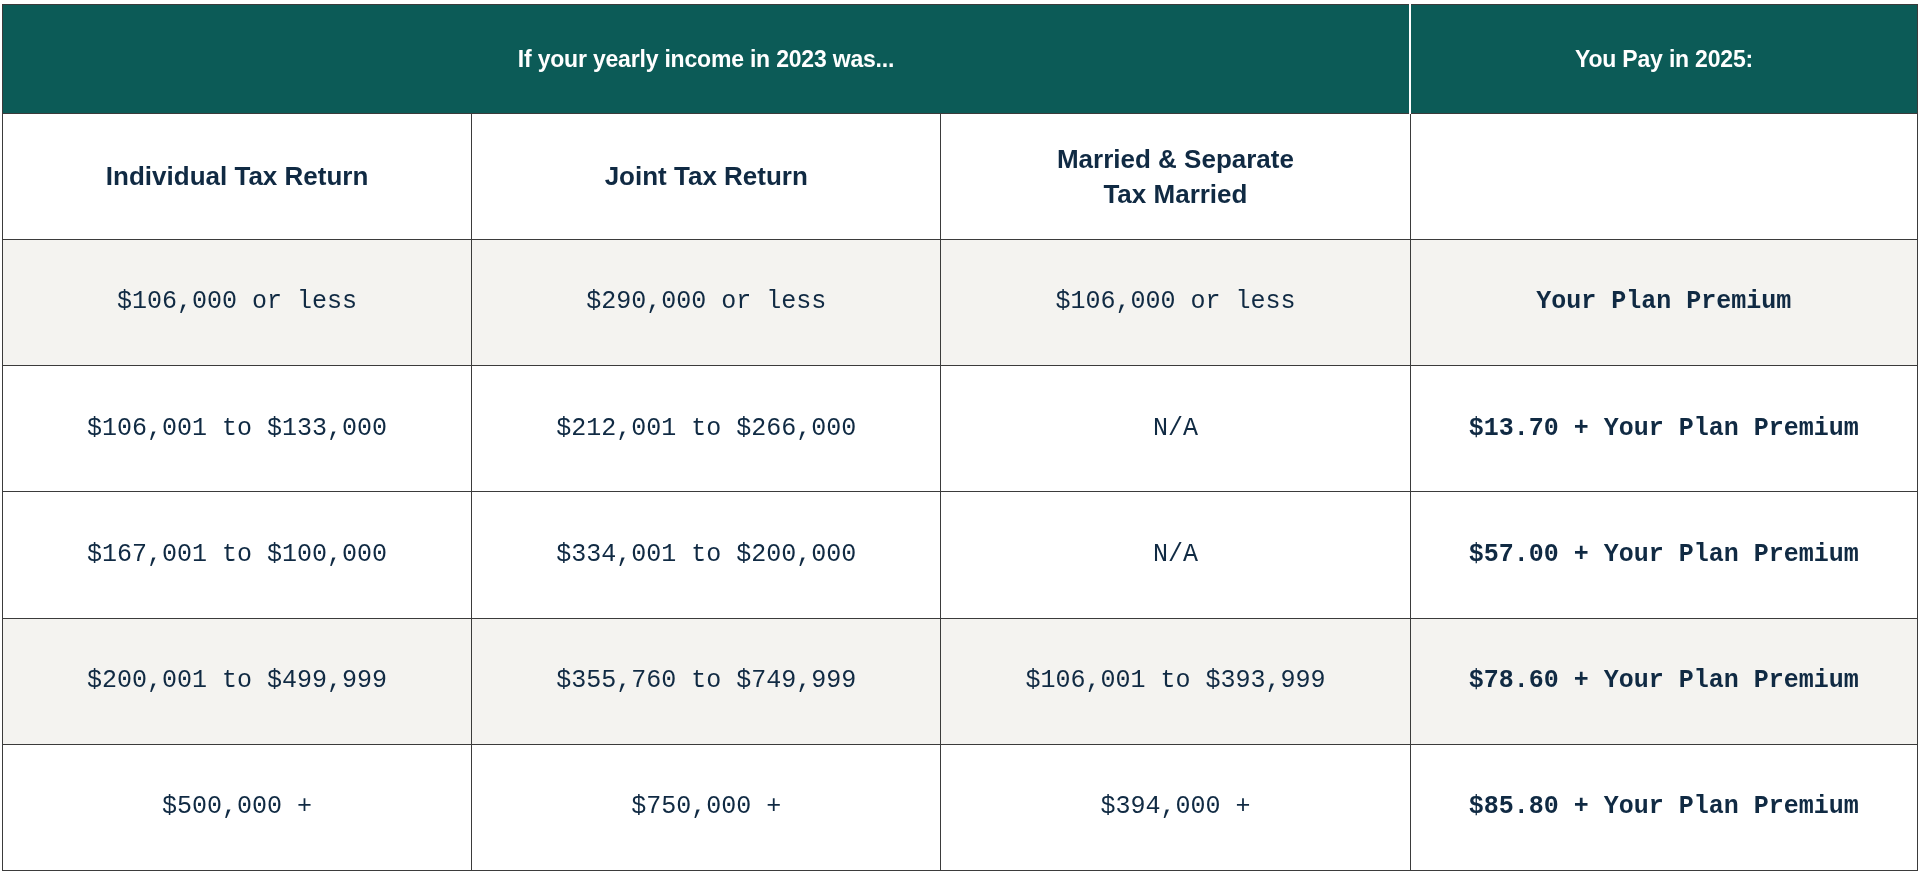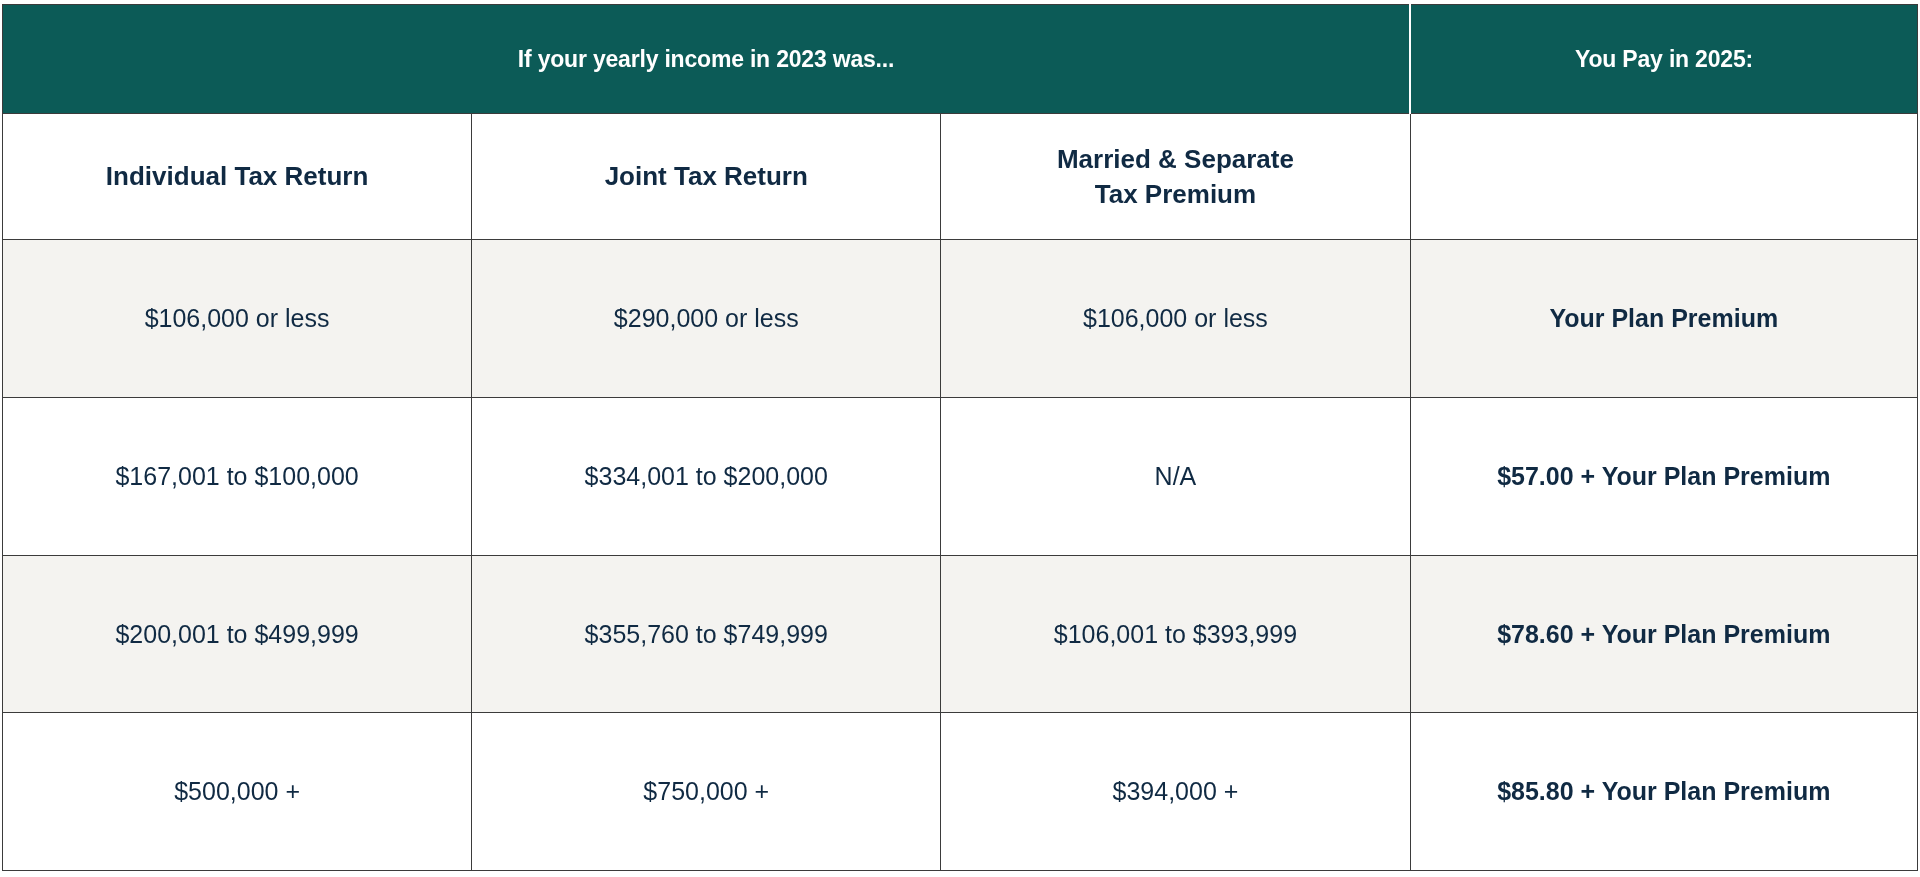--- a/index.html
+++ b/index.html
@@ -69,20 +69,21 @@
     color: #102a43;
     font-size: 25px;
     font-weight: normal;
     text-align: center;
     vertical-align: middle;
     height: 103px;
     padding: 4px 12px;
     border: 1px solid #3b3b3b;
     background: #ffffff;
     line-height: 1.3;
+    font-family: Liberation Mono, monospace;
   }
   tbody tr.shaded td {
     background: #f4f3f0;
   }
   tbody tr td.pay-col {
     font-weight: bold;
   }
 </style>
 </head>
 <body>
@@ -98,31 +99,37 @@
     <thead>
       <tr class="banner-row">
         <th class="banner-income" colspan="3">If your yearly income in 2023 was...</th>
         <th class="banner-pay">You Pay in 2025:</th>
       </tr>
       <tr class="subhead-row">
         <th>Individual Tax Return</th>
         <th>Joint Tax Return</th>
         <th>
           <span>Married &amp; Separate</span><br>
-          <span>Tax Premium</span>
+          <span>Tax Married</span>
         </th>
         <th></th>
       </tr>
     </thead>
     <tbody id="table-body">
         <tr class="shaded">
           <td>$106,000 or less</td>
           <td>$290,000 or less</td>
           <td>$106,000 or less</td>
           <td class="pay-col">Your Plan Premium</td>
+        </tr>
+        <tr>
+          <td>$106,001 to $133,000</td>
+          <td>$212,001 to $266,000</td>
+          <td>N/A</td>
+          <td class="pay-col">$13.70 + Your Plan Premium</td>
         </tr>
         <tr>
           <td>$167,001 to $100,000</td>
           <td>$334,001 to $200,000</td>
           <td>N/A</td>
           <td class="pay-col">$57.00 + Your Plan Premium</td>
         </tr>
         <tr class="shaded">
           <td>$200,001 to $499,999</td>
           <td>$355,760 to $749,999</td>

